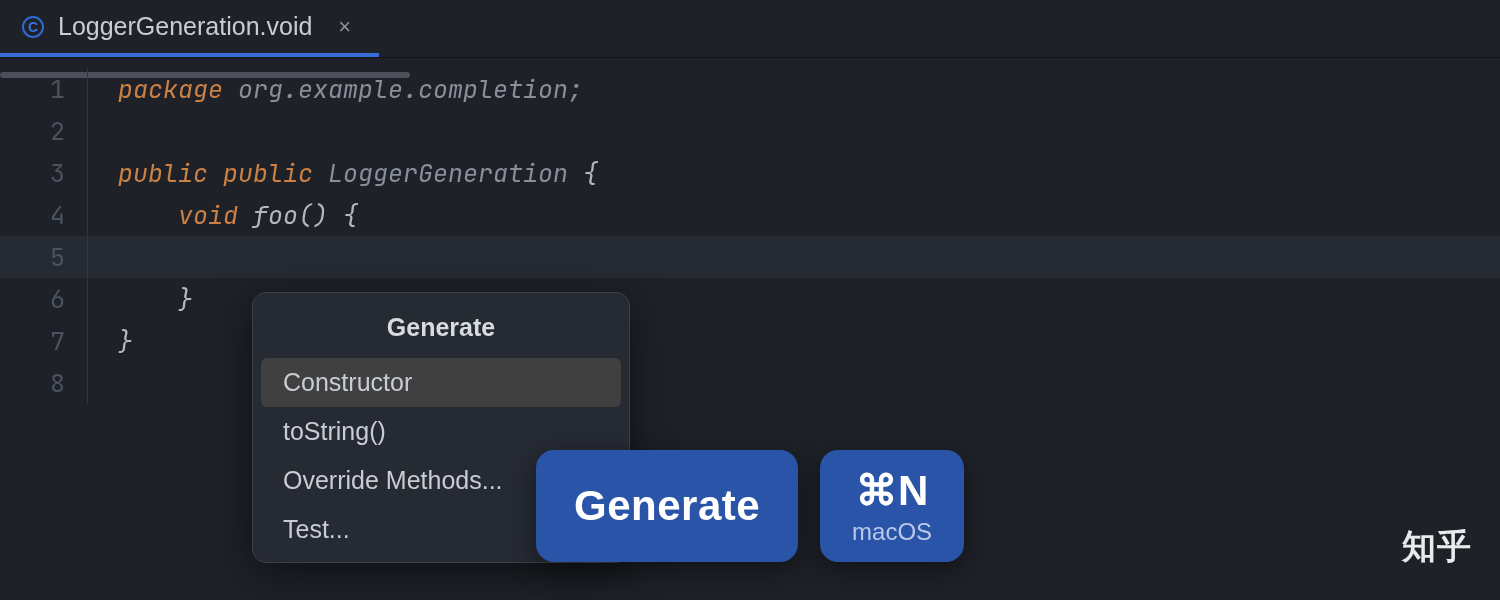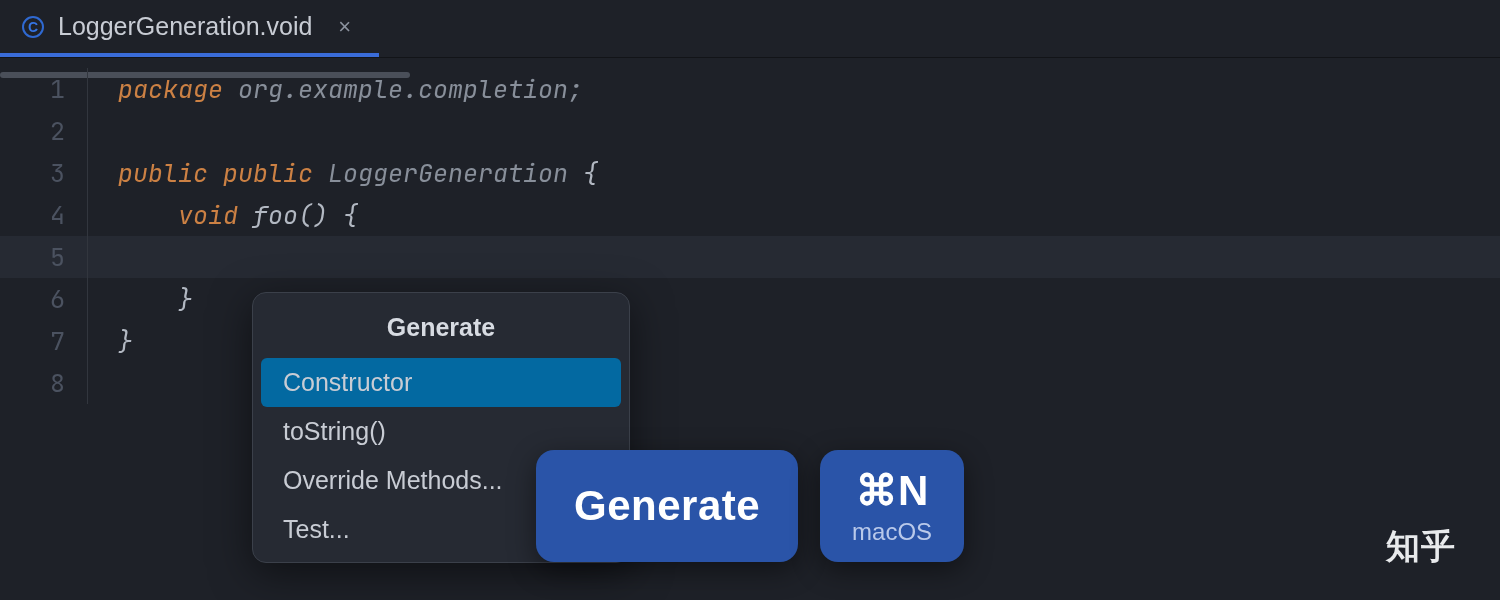--- a/index.html
+++ b/index.html
@@ -101,21 +101,21 @@
   }
   .popup-item {
     font-size: 25px;
     color: #c8ccd4;
     padding: 10px 22px;
     margin: 0 8px;
     border-radius: 6px;
     cursor: pointer;
   }
   .popup-item.selected {
-    background: #0369a1;
+    background: #404040;
   }
 
   
   .badges {
     position: absolute;
     left: 536px;
     top: 450px;
     display: flex;
     gap: 22px;
   }
@@ -139,21 +139,21 @@
   .badge .sub {
     font-size: 24px;
     color: #b9c9ea;
     margin-top: 6px;
   }
   .badge.single { padding: 30px 38px; }
 
   
   .watermark {
     position: absolute;
-    right: 44px;
+    right: 28px;
     bottom: 30px;
     color: #e8eaec;
     font-size: 34px;
     letter-spacing: 1px;
     display: flex;
     align-items: center;
     gap: 12px;
   }
   .zhihu {
     font-weight: 700;

